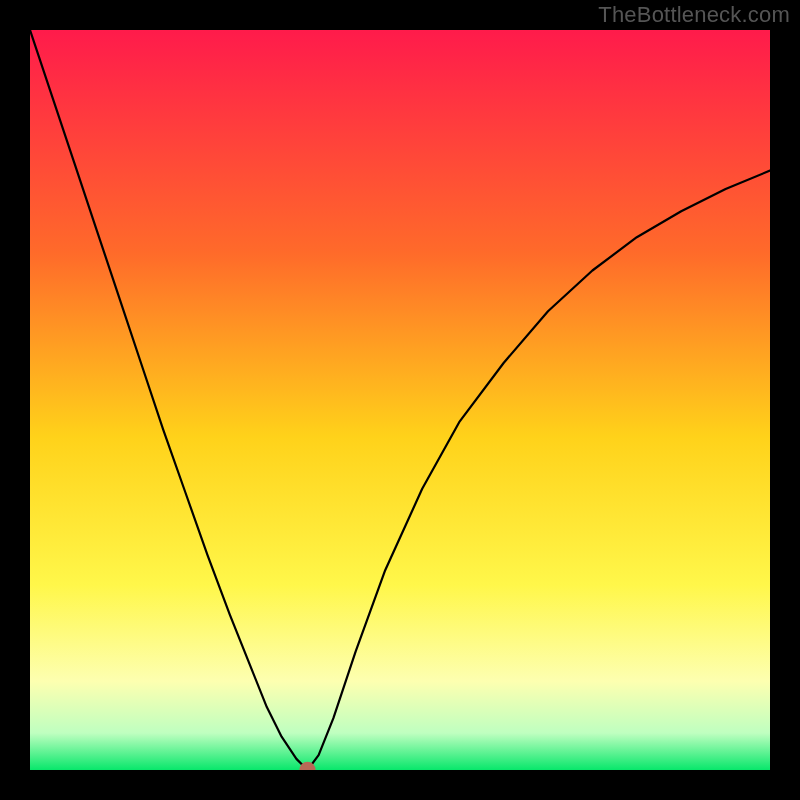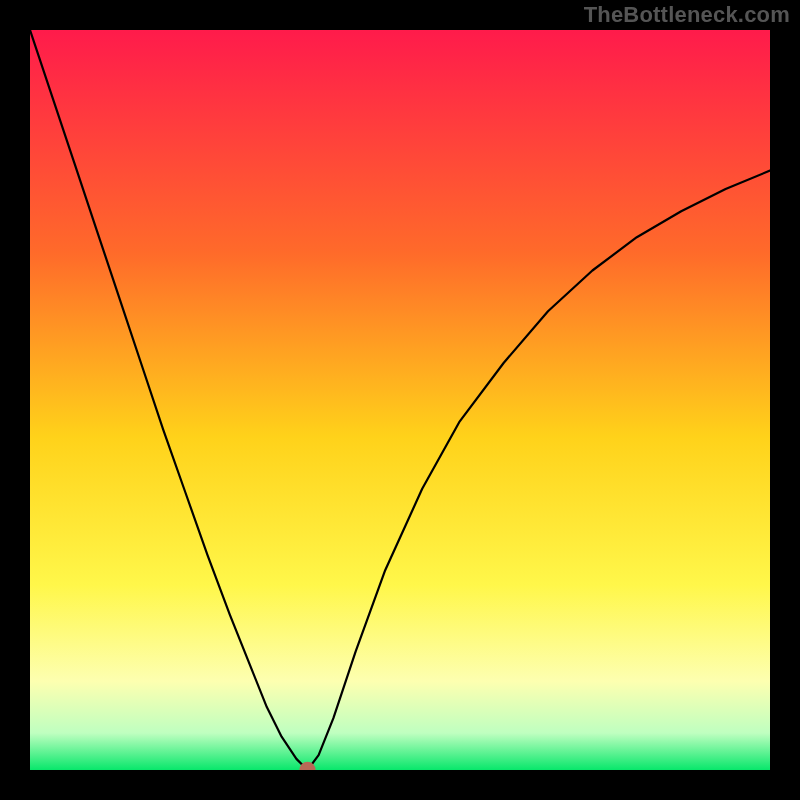--- a/index.html
+++ b/index.html
@@ -16,21 +16,21 @@
     width: 800px;
     height: 800px;
     background: #000;
   }
   .watermark {
     position: absolute;
     top: 2px;
     right: 10px;
     color: #555;
     font-size: 22px;
-    font-weight: 700;
+    font-weight: 400;
     letter-spacing: 0.2px;
     z-index: 10;
   }
   .plot-wrap {
     position: absolute;
     left: 30px;
     top: 30px;
     width: 740px;
     height: 740px;
   }

